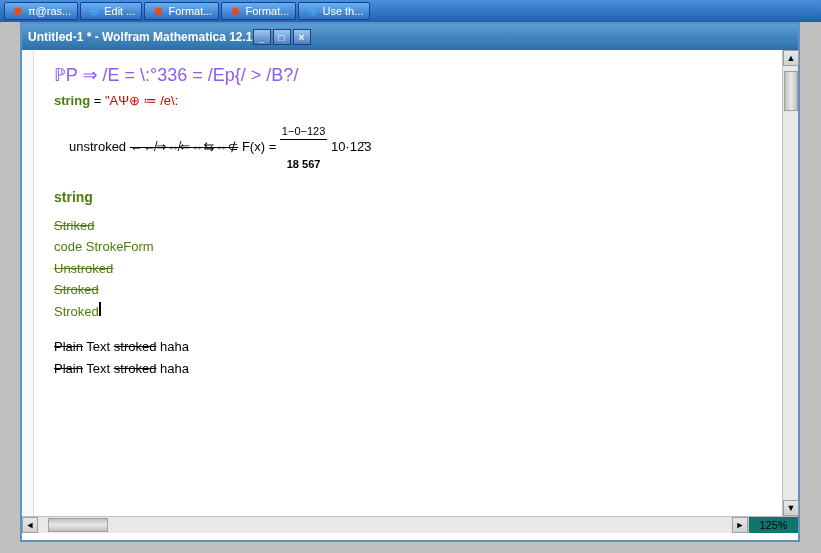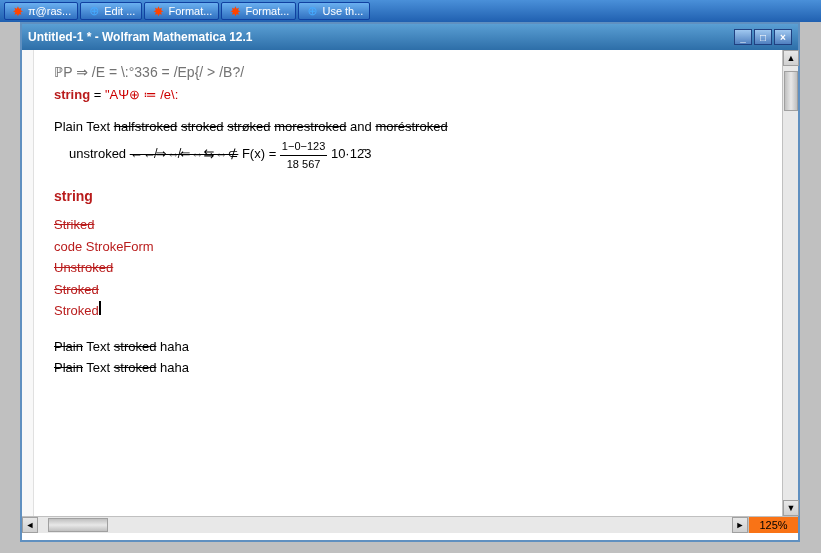--- a/index.html
+++ b/index.html
@@ -46,21 +46,20 @@
       width: 780px;
       height: 520px;
       background: white;
       border: 2px solid #6090c0;
     }
     .title-bar {
       height: 26px;
       background: linear-gradient(to bottom, #5a9fd4, #2d6ea8);
       display: flex;
       align-items: center;
-      justify-content: space-between;
       padding: 0 6px;
       color: white;
       font-size: 12px;
       font-weight: bold;
     }
     .title-bar-controls {
       display: flex;
       gap: 2px;
     }
     .title-btn {
@@ -172,37 +171,37 @@
       height: 14px;
       background: linear-gradient(to bottom, #c0c0c0, #e8e8e8, #c0c0c0);
       border: 1px solid #a0a0a0;
       position: absolute;
       top: 1px;
       left: 10px;
     }
     .zoom-display {
       width: 50px;
       height: 16px;
-      background: #f97316;
+      background: #0f766e;
       border-left: 1px solid #c0c0c0;
       display: flex;
       align-items: center;
       justify-content: center;
       font-size: 11px;
       color: #000;
     }
 
     
     .line { margin: 2px 0; line-height: 1.5; display: block; }
-    .blue { color: #b91c1c; }
+    .blue { color: #4d7c0f; }
     .strikethrough { text-decoration: line-through; }
     .math-inline { display: inline-block; vertical-align: middle; }
-    .fraction { display: inline-flex; flex-direction: column; align-items: center; vertical-align: middle; font-size: 11px; }
+    .fraction { display: inline-flex; flex-direction: column; align-items: center; vertical-align: middle; font-size: 11px; gap: 16px; }
     .frac-num { border-bottom: 1px solid black; padding: 0 2px; }
-    .frac-den { padding: 0 2px; }
+    .frac-den { padding: 0 2px; font-weight: bold; }
 
     
     .margin-bar {
       width: 12px;
       background: #f8f8f8;
       border-right: 1px solid #e0e0e0;
       position: relative;
     }
   </style>
 </head>
@@ -242,42 +241,31 @@
     </div>
   </div>
 
 
   <div class="content-area">
     <div class="margin-bar"></div>
 
     <div class="editor-area">
 
       <div class="line">
-        <span style="color:#737373; font-size:14px;">ℙP ⇒ /E = \:°336 = /Ep{/ &gt; /B?/</span>
+        <span style="color:#8b5cf6; font-size:18px;">ℙP ⇒ /E = \:°336 = /Ep{/ &gt; /B?/</span>
       </div>
 
       <div class="line">
         <span class="blue" style="font-weight:bold;">string</span>
         <span style="color:#000;"> = </span>
         <span style="color:#cc0000;">"AΨ⊕ ≔ /e\:</span>
       </div>
 
       <div style="height:8px;"></div>
 
-      <div class="line" style="font-size:13px;">
-        <span>Plain Text </span>
-        <span class="strikethrough">halfstroked</span>
-        <span> </span>
-        <span class="strikethrough">stroked</span>
-        <span class="strikethrough">strøked</span>
-        <span> </span>
-        <span class="strikethrough">morestroked</span>
-        <span> and </span>
-        <span class="strikethrough">moréstroked</span>
-      </div>
       <div class="line" style="font-size:13px;margin-left:15px;">
         <span>unstroked</span>
         <span class="strikethrough">←↚⇒⇎⇐⇔⇆⇔⊄</span>
         <span> F(x) = </span>
         <span class="math-inline">
           <span class="fraction">
             <span class="frac-num">1−0−123</span>
             <span class="frac-den">18  567</span>
           </span>
         </span>

